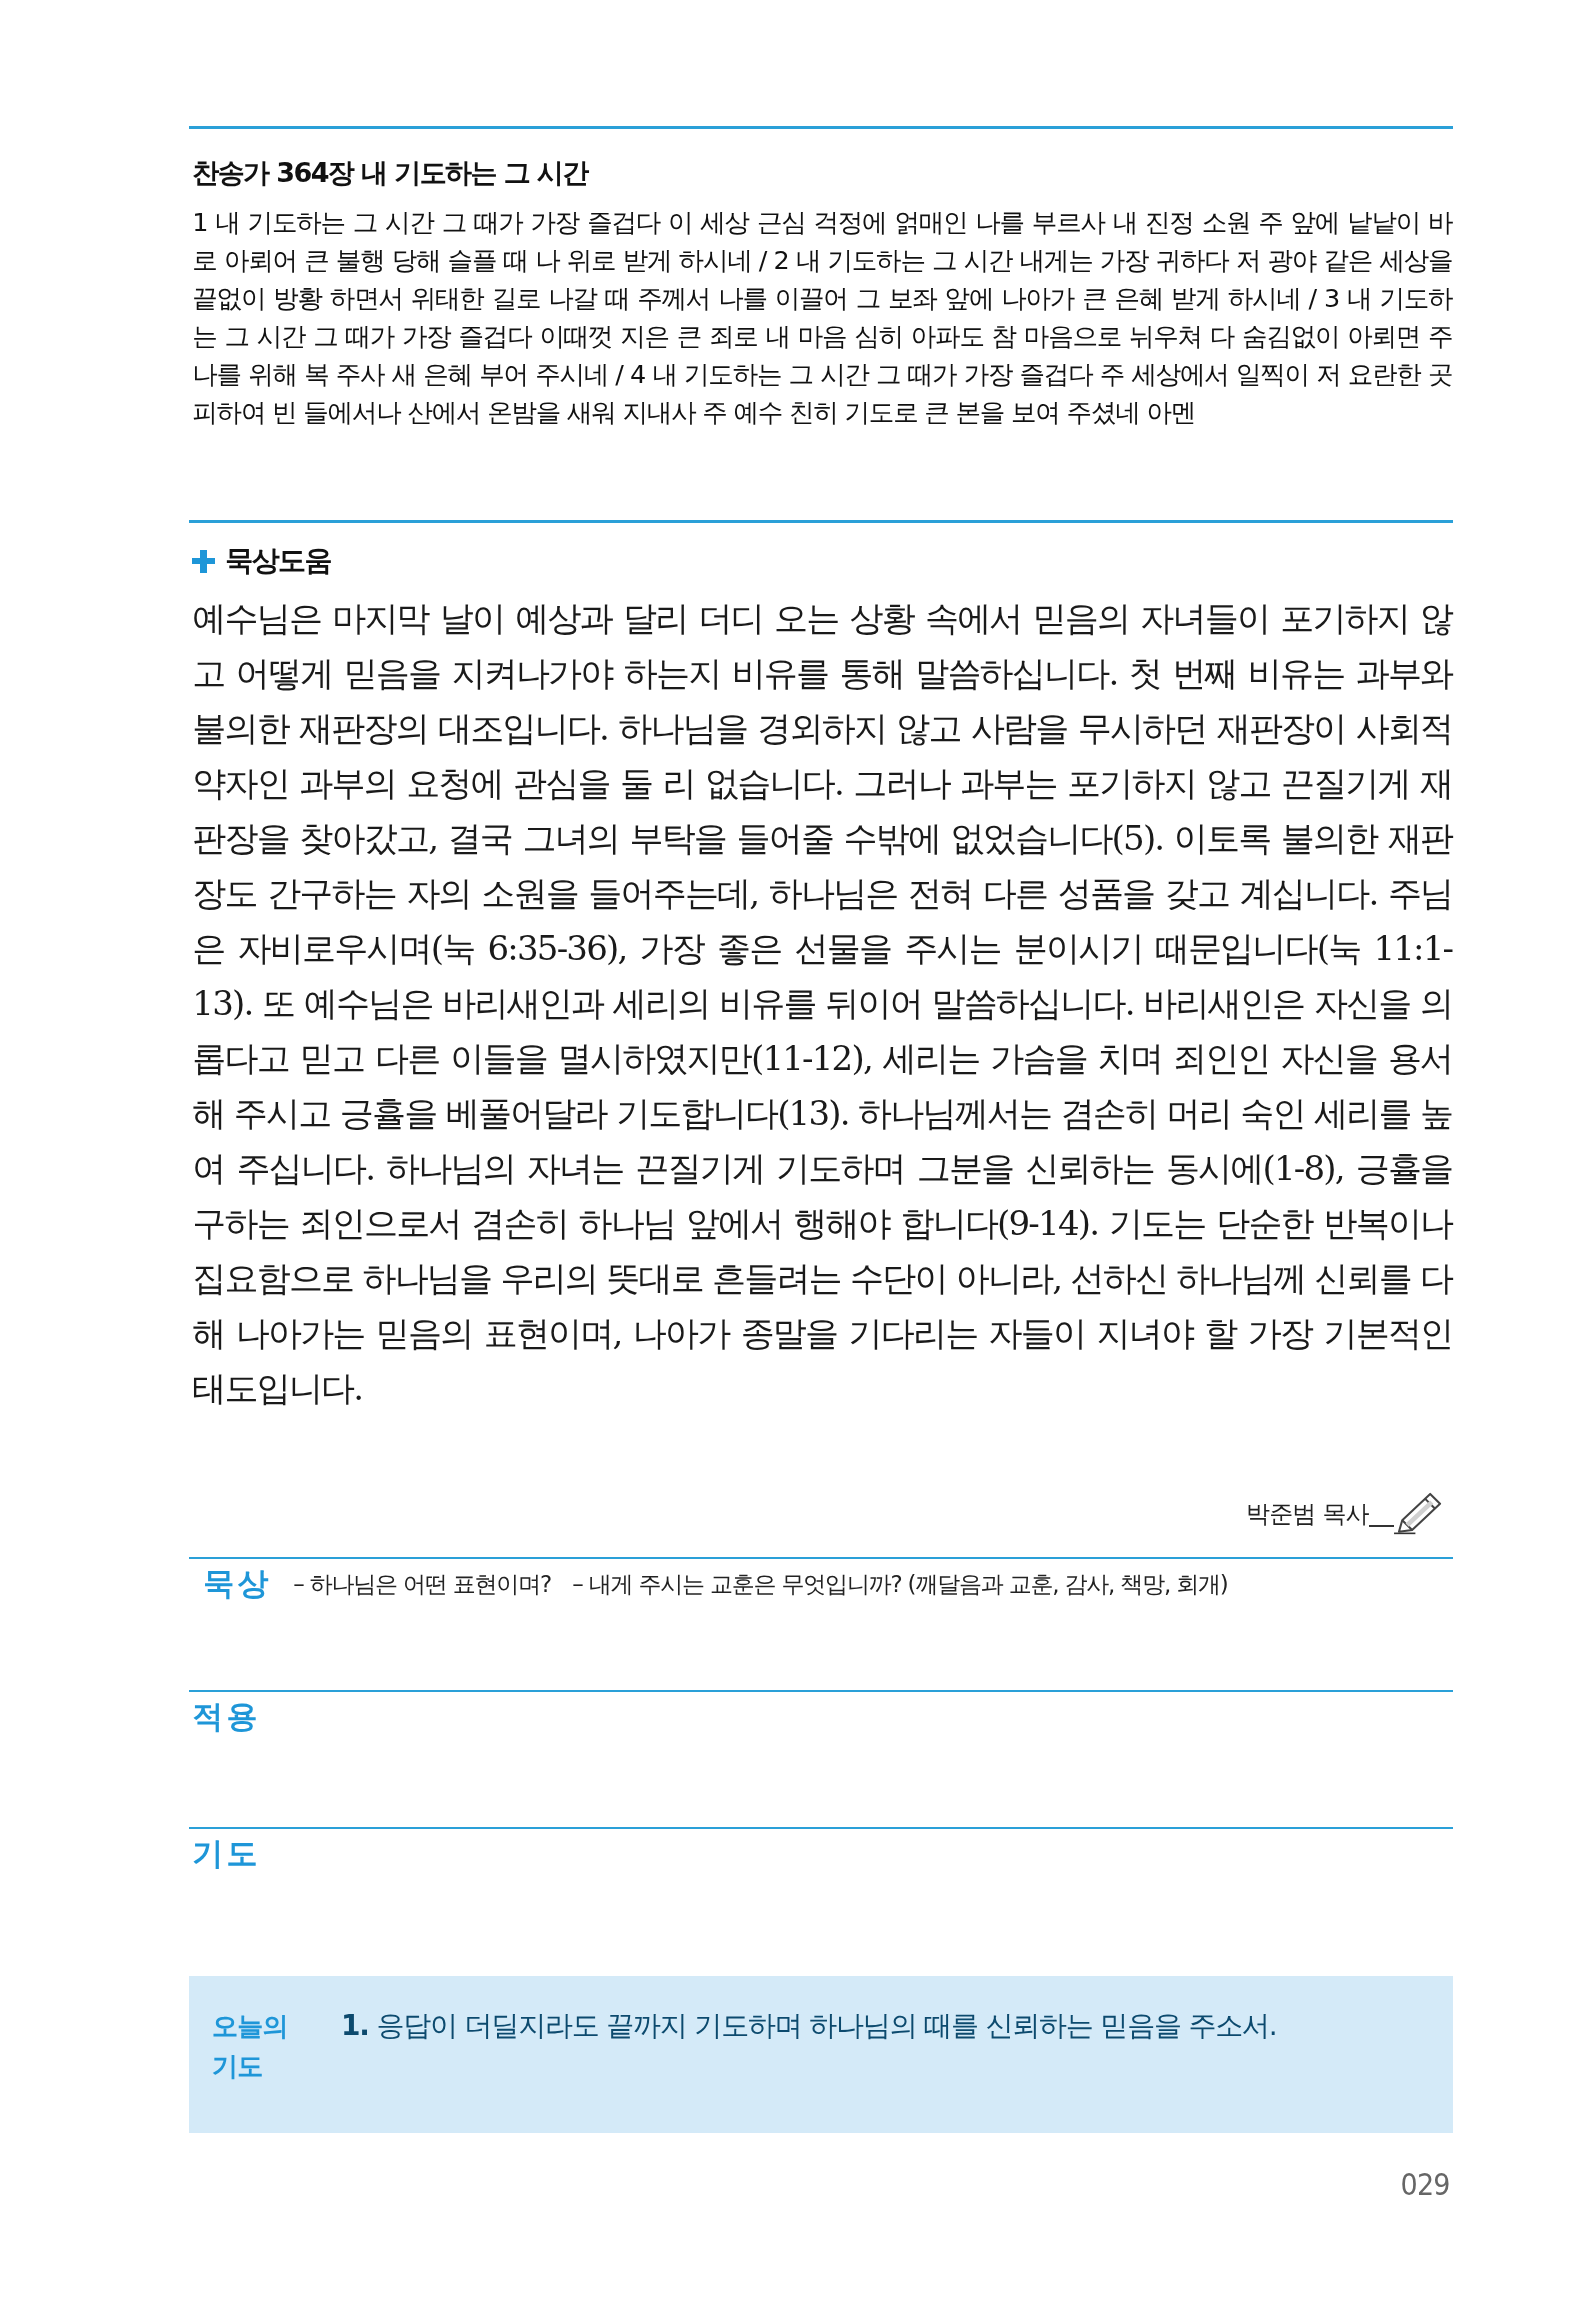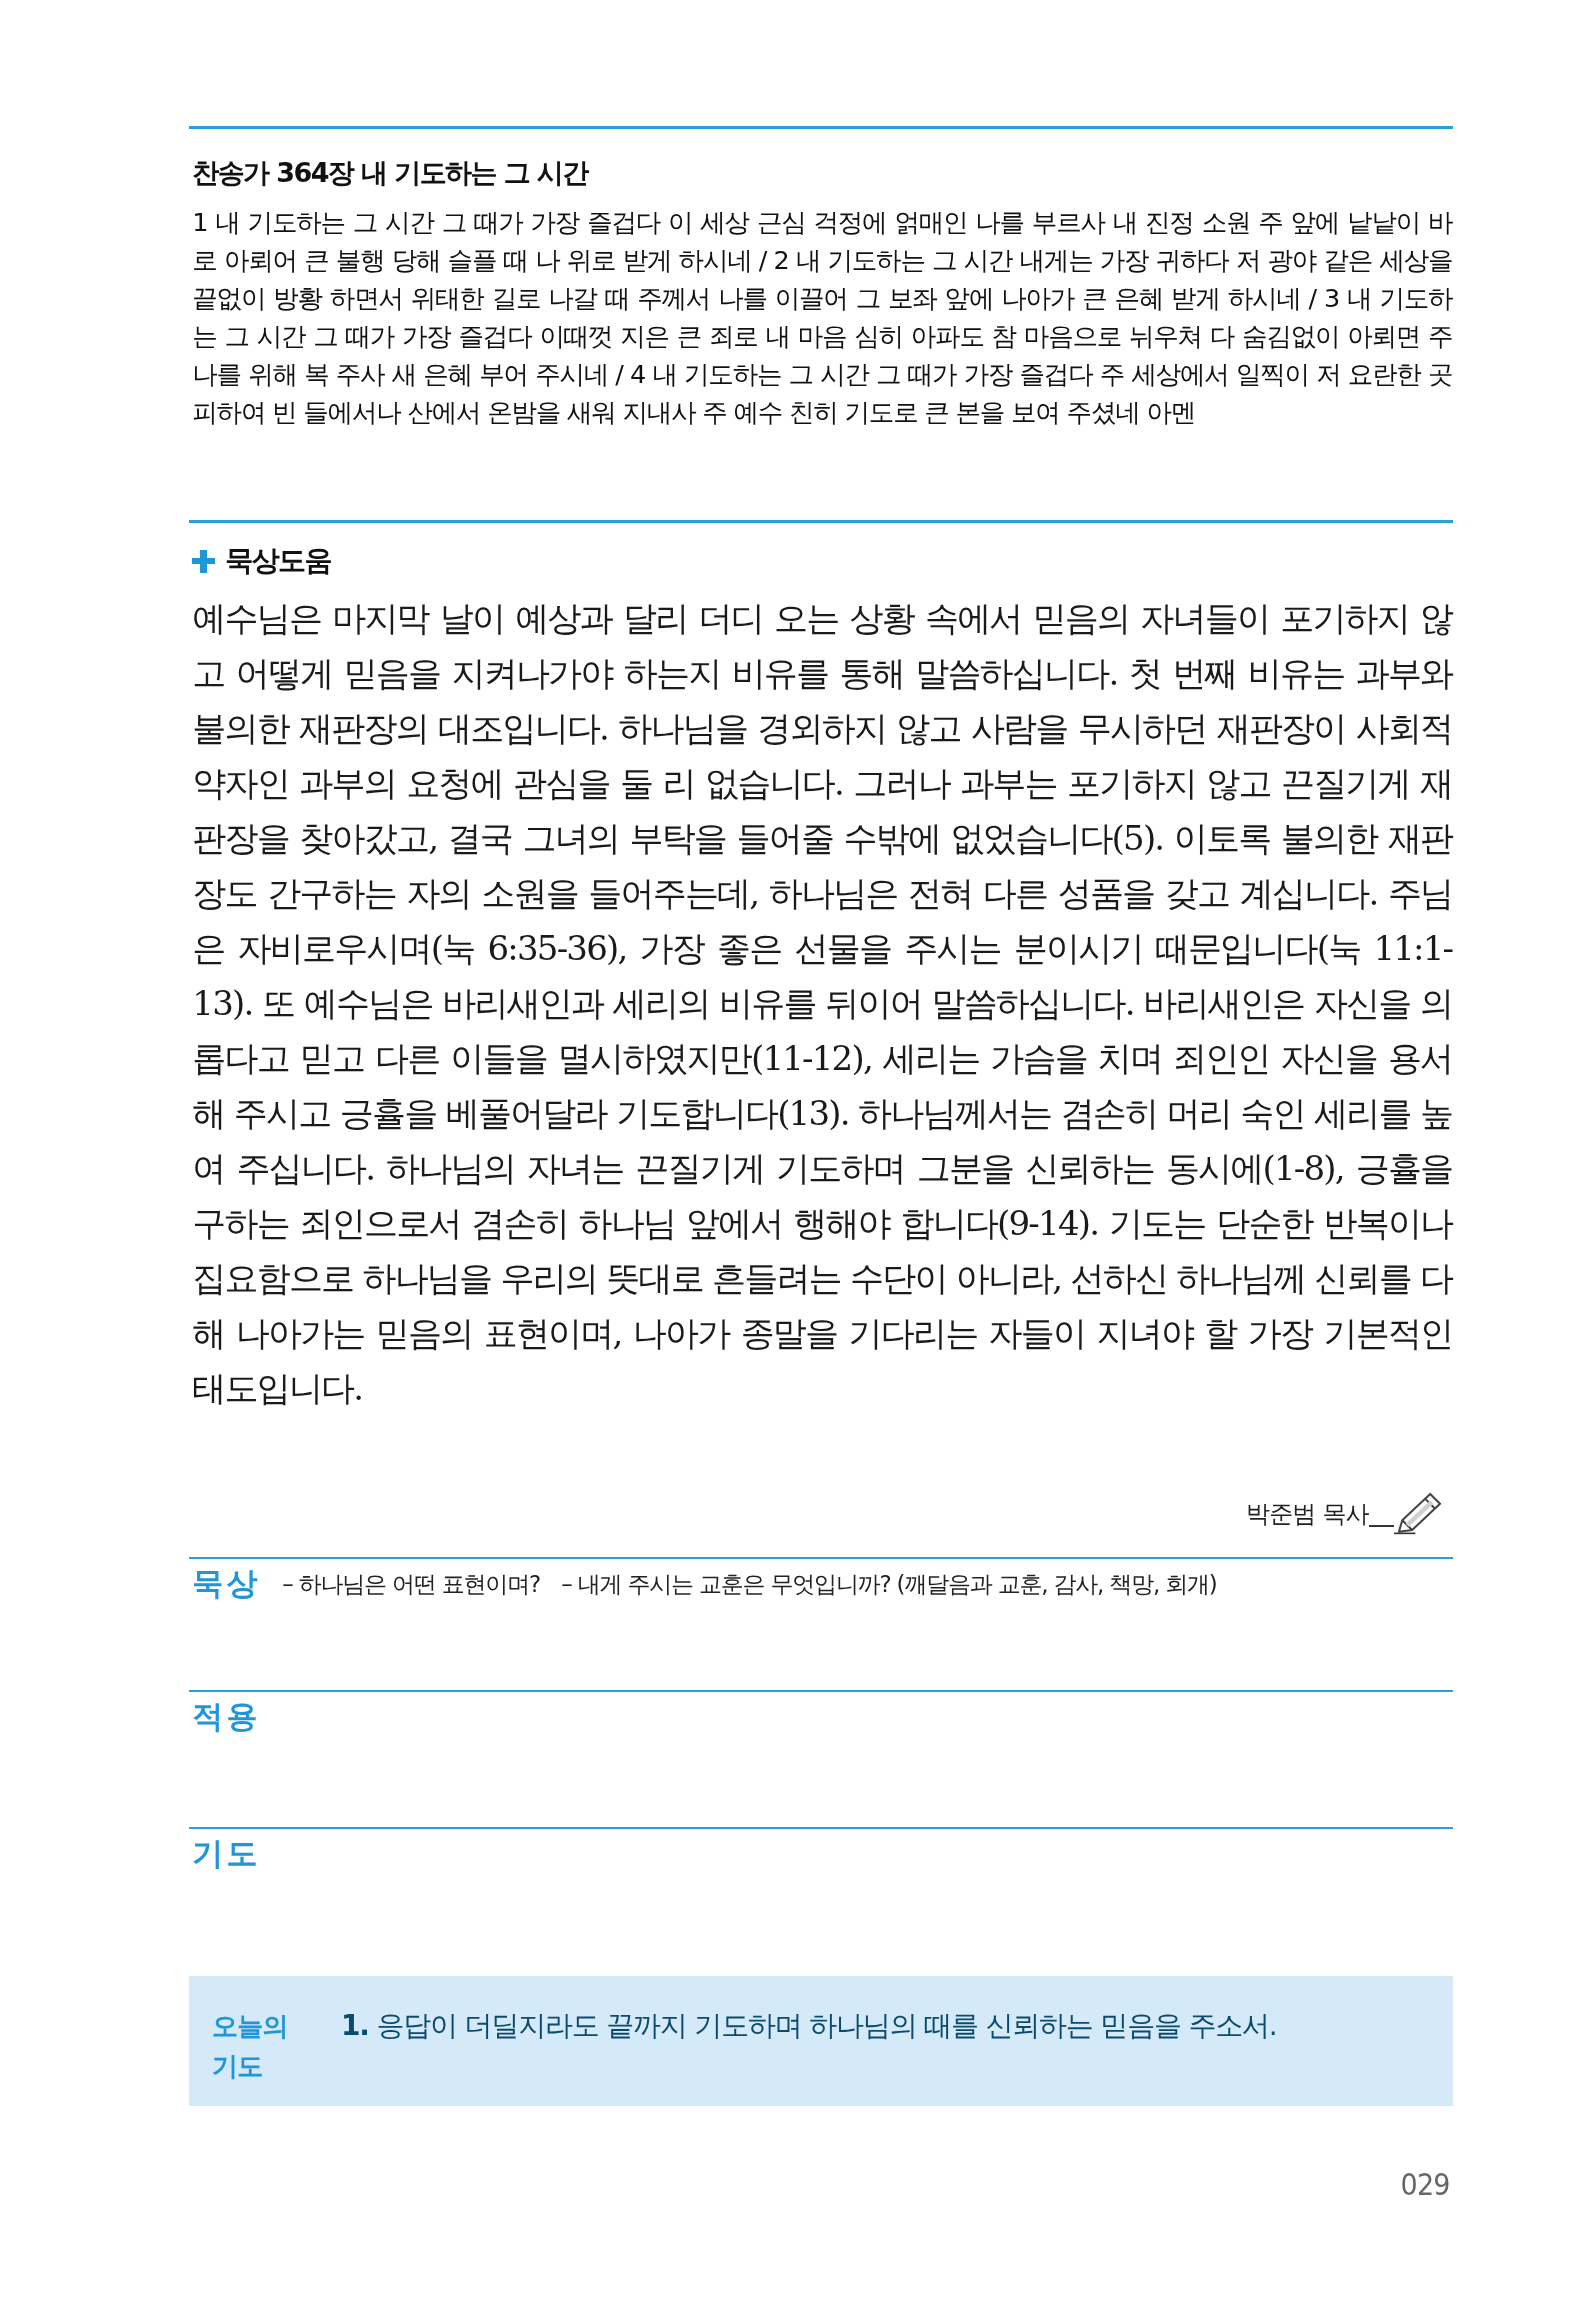--- a/index.html
+++ b/index.html
@@ -22,21 +22,21 @@
                      line-height: 55px; letter-spacing: -1.8px; color: #1a1a1a; text-align: justify; }
   .author { position: absolute; right: 8.2px; top: 1489px; display: flex; align-items: flex-end;
             font-size: 24px; letter-spacing: -0.8px; color: #222; }
   .author .underline { width: 25px; height: 1.6px; background: #333; margin: 0 0 3.3px 0; }
   .pencil-icon { width: 51px; height: 46px; margin-bottom: -5px; }
   .label-blue { color: #1e96d8; font-size: 31px; font-weight: bold; letter-spacing: 3.3px; }
   .reflect-row { position: absolute; left: 3.3px; top: 1556px; display: flex; align-items: center; white-space: nowrap; }
   .reflect-q { font-size: 23px; letter-spacing: -1.2px; color: #222; margin-left: 21.4px; }
   .apply-label { position: absolute; left: 3.3px; top: 1680px; }
   .pray-label { position: absolute; left: 3.3px; top: 1815px; }
-  .today-box { position: absolute; left: 0; top: 1976px; width: 1264px; height: 130px; background: #d4eaf8; }
+  .today-box { position: absolute; left: 0; top: 1976px; width: 1264px; height: 157px; background: #d4eaf8; }
   .today-label { position: absolute; left: 23px; top: 30px; color: #1e96d8; font-size: 26px;
                  font-weight: bold; line-height: 40px; letter-spacing: -0.8px; }
   .today-items { position: absolute; left: 152px; top: 30px; font-size: 28px; line-height: 40px;
                  letter-spacing: -1.2px; color: #0c4a6e; }
   .today-items b { font-weight: bold; }
   .page-number { position: absolute; right: 3.3px; top: 2167px; font-size: 30px; color: #666;
                  font-family: "DejaVu Sans Condensed", "DejaVu Sans", sans-serif; letter-spacing: -0.8px; }
 </style>
 </head>
 <body>
@@ -66,21 +66,21 @@
         <path d="M10 38 L22 50"></path>
         <path d="M38 12 L50 24"></path>
         <path d="M14 42 L44 14 L48 18 L18 46 Z" fill="#d0d0d0" stroke="none"></path>
       </g>
       <line x1="0" y1="54" x2="26" y2="54" stroke="#333" stroke-width="2"></line>
     </svg>
   </div>
 
   <div class="rule" style="top:1557px; height:1.6px;"></div>
 
-  <div class="reflect-row" style="top:1563px;">
+  <div class="reflect-row" style="top:1563px;margin-left:11px;">
     <span class="label-blue">묵상</span>
     <span class="reflect-q">– 하나님은 어떤 표현이며?</span>
     <span class="reflect-q">– 내게 주시는 교훈은 무엇입니까? (깨달음과 교훈, 감사, 책망, 회개)</span>
   </div>
 
   <div class="rule" style="top:1690px; height:1.6px;"></div>
   <div class="apply-label label-blue" style="top:1696px;">적용</div>
 
   <div class="rule" style="top:1827px; height:1.6px;"></div>
   <div class="pray-label label-blue" style="top:1833px;">기도</div>

